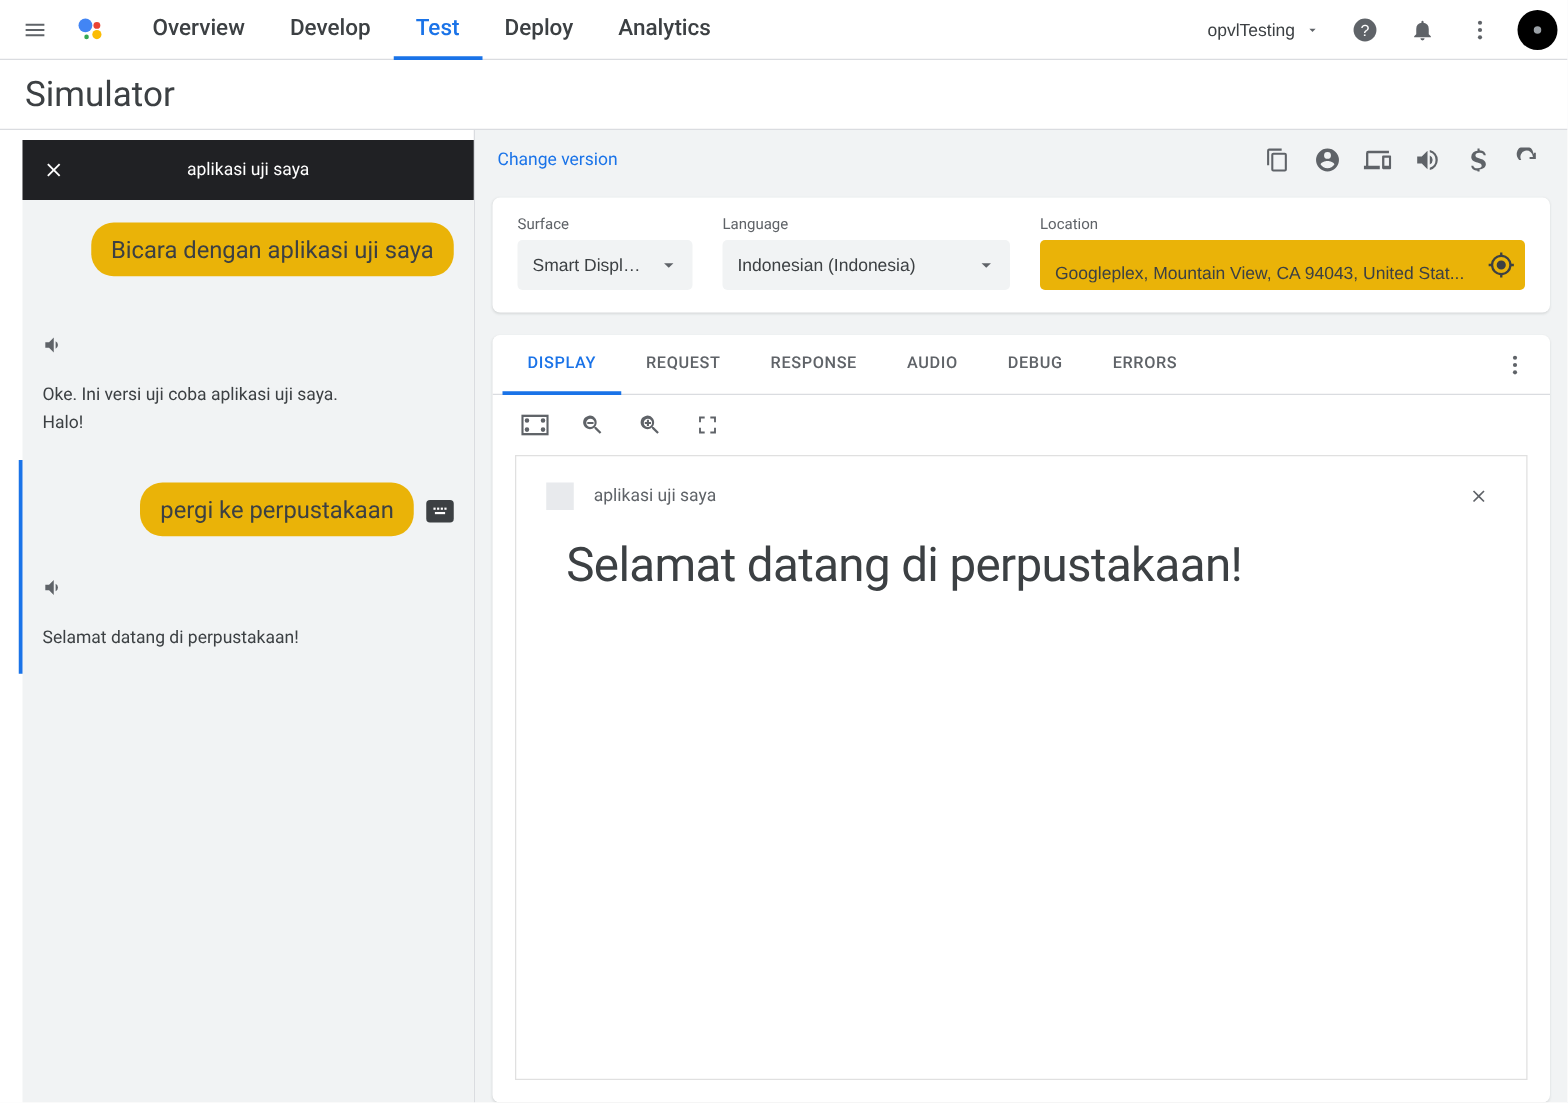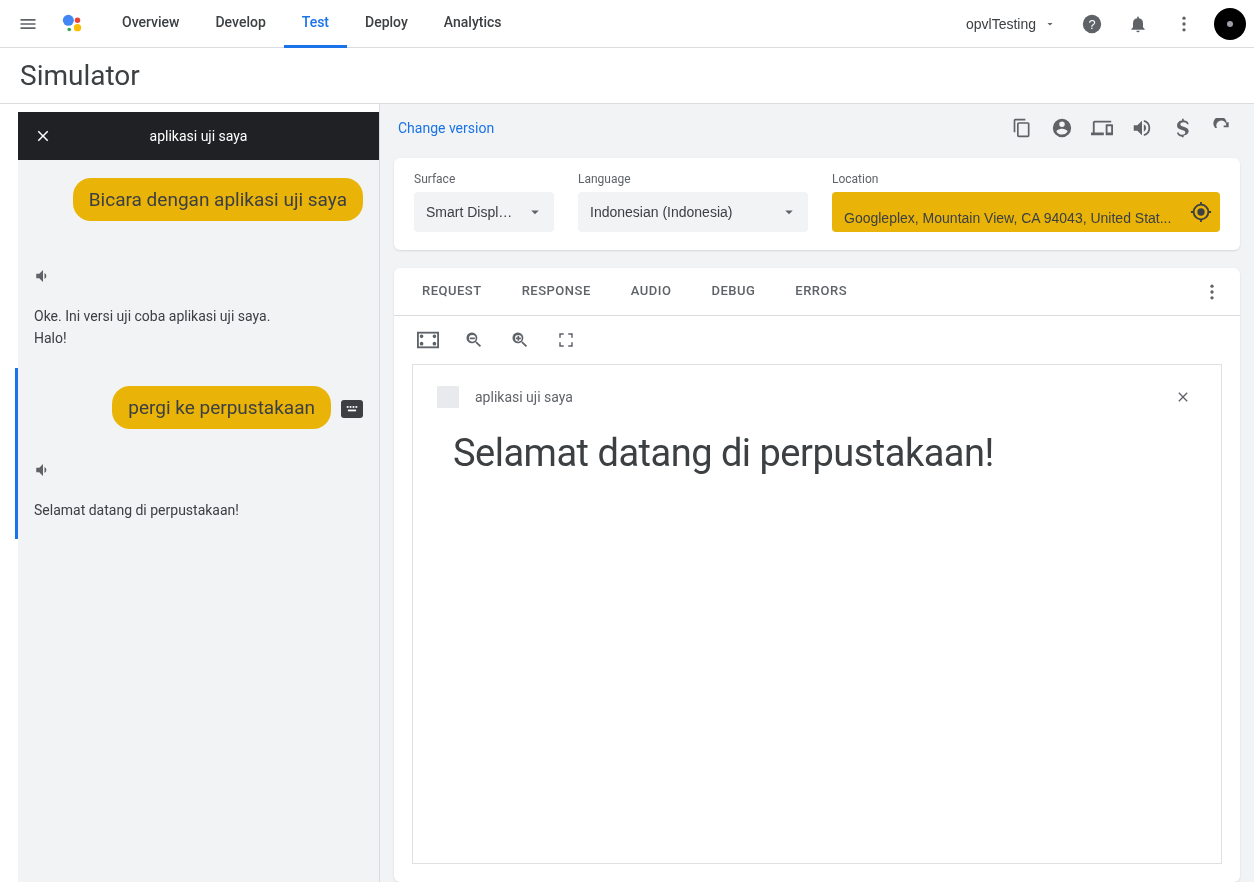--- a/index.html
+++ b/index.html
@@ -2,21 +2,21 @@
 <html><head>
 <meta charset="utf-8">
 <style>
   * { box-sizing: border-box; margin:0; padding:0; }
   html,body { width:1254px; height:882px; font-family: Roboto, "Helvetica Neue", Arial, sans-serif; background:#fff; color:#202124; overflow:hidden;}
   .topbar { height:48px; display:flex; align-items:center; padding:0 8px; border-bottom:1px solid #dadce0;}
   .topbar .left { display:flex; align-items:center; }
   .icon-btn { width:40px; height:40px; border:none; background:transparent; border-radius:50%; display:flex; align-items:center; justify-content:center; color:#5f6368; cursor:pointer; }
   .assistant-logo { width:24px; height:24px; display:flex; flex-wrap:wrap; align-items:center; justify-content:center; margin:0 12px;}
   .tabs { display:flex; align-items:stretch; margin-left:8px; height:48px;}
-  .tab { display:flex; align-items:center; padding:0 18px; font-size:14px; color:#3c4043; font-weight:500; cursor:pointer; border-bottom:3px solid transparent;}
+  .tab { display:flex; align-items:center; padding:0 18px; font-size:18px; color:#3c4043; font-weight:500; cursor:pointer; border-bottom:3px solid transparent;}
   .tab.active { color:#1a73e8; border-bottom-color:#1a73e8;}
   .topbar .spacer { flex:1; }
   .topbar .right { display:flex; align-items:center; gap:6px;}
   .project-btn { display:flex; align-items:center; gap:8px; padding:0 10px; height:36px; border:none; background:transparent; border-radius:4px; font-size:14px; color:#3c4043; cursor:pointer;}
   .avatar { width:32px; height:32px; border-radius:50%; background:#000; display:flex; align-items:center; justify-content:center; margin-left:4px;}
   .avatar .dot{width:6px;height:6px;background:#9aa0a6;border-radius:50%;}
   .subhead { height:56px; display:flex; align-items:center; padding:0 20px; font-size:28px; color:#3c4043; border-bottom:1px solid #dadce0;}
   .body { display:flex; height:calc(100% - 48px - 56px); }
   .chat { width:380px; background:#fff; border-right:1px solid #dadce0; display:flex; flex-direction:column;}
   .chat-wrap { margin:8px 0 0 18px; background:#f1f3f4; flex:1; position:relative;}
@@ -237,20 +237,21 @@
             <svg width="22" height="22" viewBox="0 0 24 24" fill="#3c4043">
                 <path d="M12 8a4 4 0 100 8 4 4 0 000-8zm8.94 3A9 9 0 0013 3.06V1h-2v2.06A9 9 0 003.06 11H1v2h2.06A9 9 0 0011 20.94V23h2v-2.06A9 9 0 0020.94 13H23v-2h-2.06zM12 19a7 7 0 110-14 7 7 0 010 14z"></path>
               </svg>
           </span>
         </div>
       </div>
     </div>
 
     <div class="card result-card">
       <div class="result-tabs">
+        <div class="rtab active">DISPLAY</div>
         <div class="rtab">REQUEST</div>
         <div class="rtab">RESPONSE</div>
         <div class="rtab">AUDIO</div>
         <div class="rtab">DEBUG</div>
         <div class="rtab">ERRORS</div>
         <div class="sp3"></div>
         <button class="icon-btn">
             <svg width="20" height="20" viewBox="0 0 24 24" fill="#5f6368">
               <circle cx="12" cy="5" r="2"></circle>
               <circle cx="12" cy="12" r="2"></circle>

